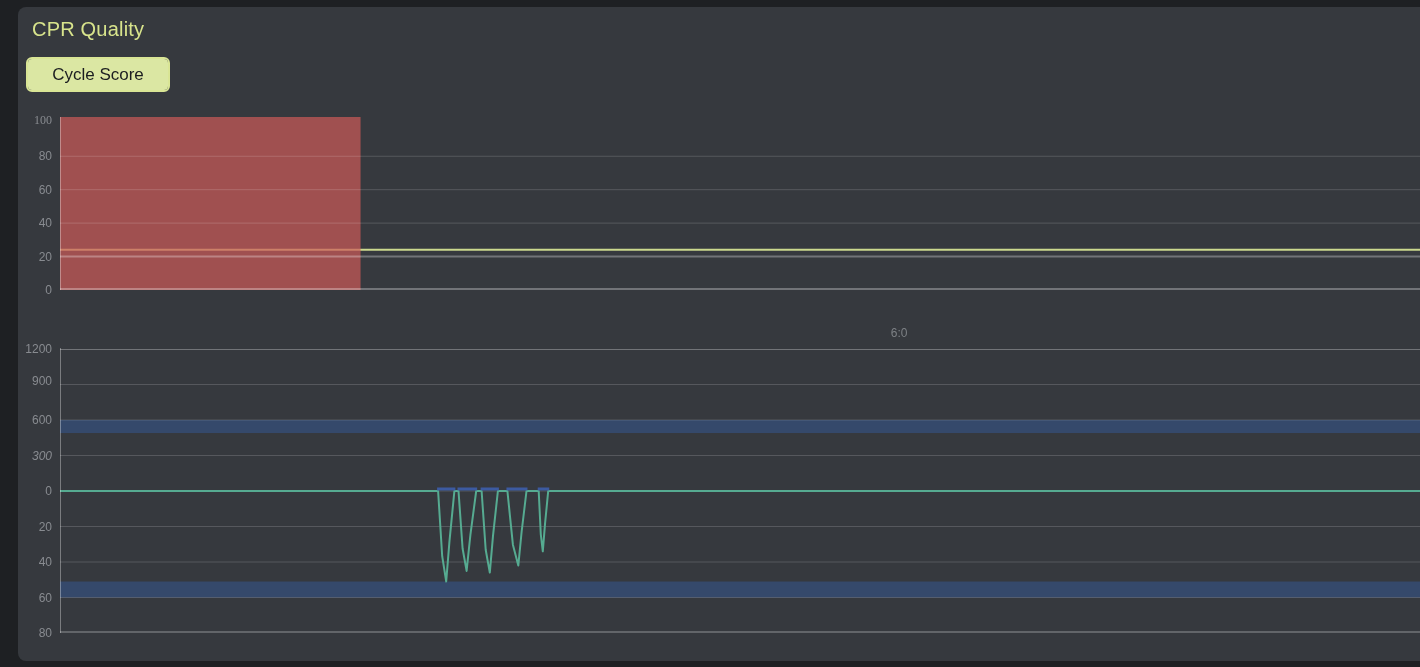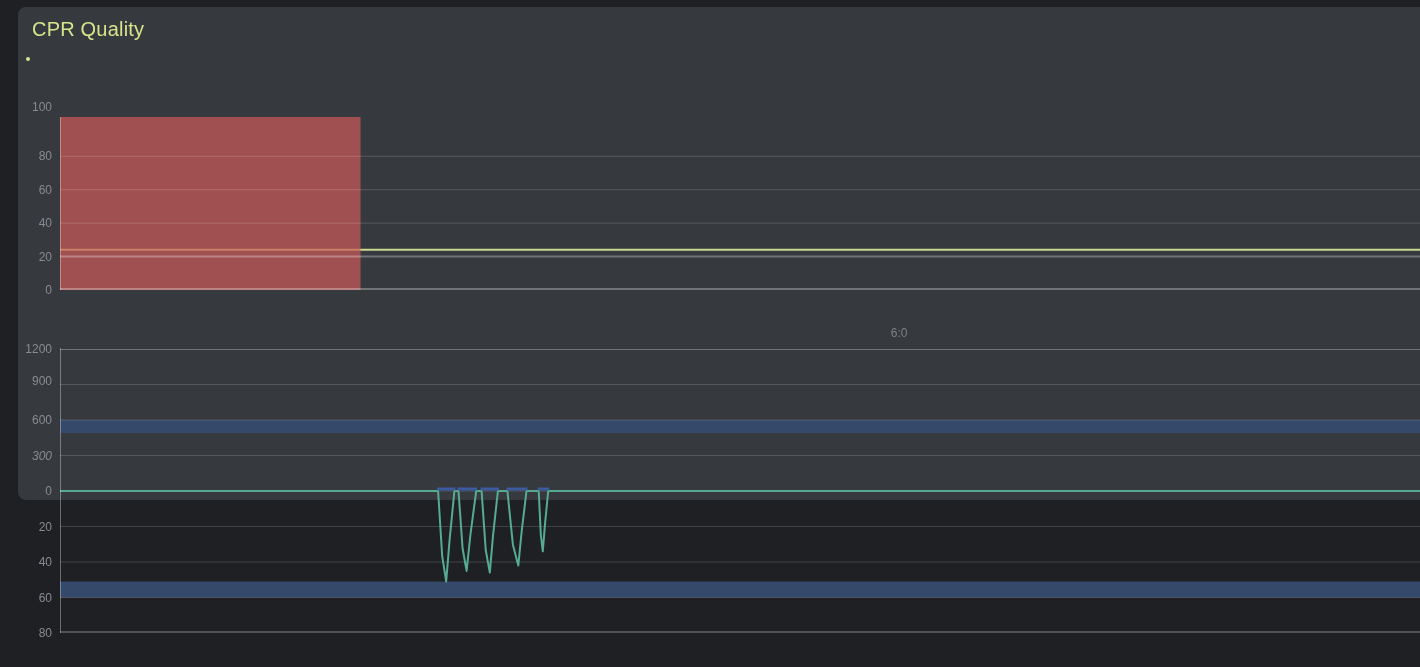--- a/index.html
+++ b/index.html
@@ -1,18 +1,18 @@
 <!DOCTYPE html>
 <html><head>
 <meta charset="utf-8">
 <style>
   html,body{margin:0;padding:0;background:#17191c;}
   .page{position:relative;width:1420px;height:667px;background:#1e2023;overflow:hidden;
         font-family:"Liberation Sans",sans-serif;}
-  .panel{position:absolute;left:18px;top:7px;width:1402px;height:493px;background:#36393e;
+  .panel{position:absolute;left:18px;top:7px;width:1402px;height:654px;background:#36393e;
          border-radius:8px 0 0 8px;}
   .title{position:absolute;left:14px;top:11px;font-size:20px;color:#d8e48c;letter-spacing:.2px;}
   .tabs{position:absolute;left:8px;top:50px;display:inline-flex;border:2px solid #d9e595;
         border-radius:6px;overflow:hidden;background:#36393e;}
   .tab{height:31px;font-family:"Liberation Sans",sans-serif;font-size:17px;display:flex;
        align-items:center;justify-content:center;border:none;background:transparent;cursor:pointer;padding:0;}
   .tab.selected{width:140px;background:#dbe7a3;color:#1b1d20;}
   .tab.outline{width:133px;color:#d9e595;border:2px solid #d9e595;border-radius:5px;height:31px;box-sizing:border-box;}
   .chart{position:absolute;overflow:hidden;}
   .chart svg{position:absolute;left:0;top:0;}
@@ -21,24 +21,25 @@
   .xtick{position:absolute;width:44px;text-align:center;font-size:12px;color:#7d8085;line-height:14px;margin-top:33px;}
 </style>
 </head>
 <body>
 
 <div class="page">
   <div class="panel">
     <div class="title">CPR Quality</div>
 
     <div class="tabs">
+      <button class="tab selected">Cycle Score</button>
     </div>
 
     <div id="c1-ylabels">
-        <div class="ytick" style="left: 2px; top: 92px; position: absolute;">100</div>
+        <div class="ytick" style="left: 2px; top: 105px; position: absolute; font-family: Liberation Serif, serif;">100</div>
         <div class="ytick" style="left: 2px; top: 141.24px; position: absolute;">80</div>
         <div class="ytick" style="left: 2px; top: 174.68px; position: absolute;">60</div>
         <div class="ytick" style="left: 2px; top: 208.12px; position: absolute;">40</div>
         <div class="ytick" style="left: 2px; top: 241.56px; position: absolute;">20</div>
         <div class="ytick" style="left: 2px; top: 275px; position: absolute;">0</div>
       </div>
     <div class="chart" id="chart1" style="left:42px;top:110px;width:1360px;height:173px;">
       <svg id="chart1-svg" width="1360" height="173">
           <line x1="0" y1="132.872" x2="1360" y2="132.872" stroke="#ccd98e" stroke-width="2"></line>
           <rect x="0" y="0" width="300.56" height="173" fill="rgba(205,90,88,0.70)"></rect>

